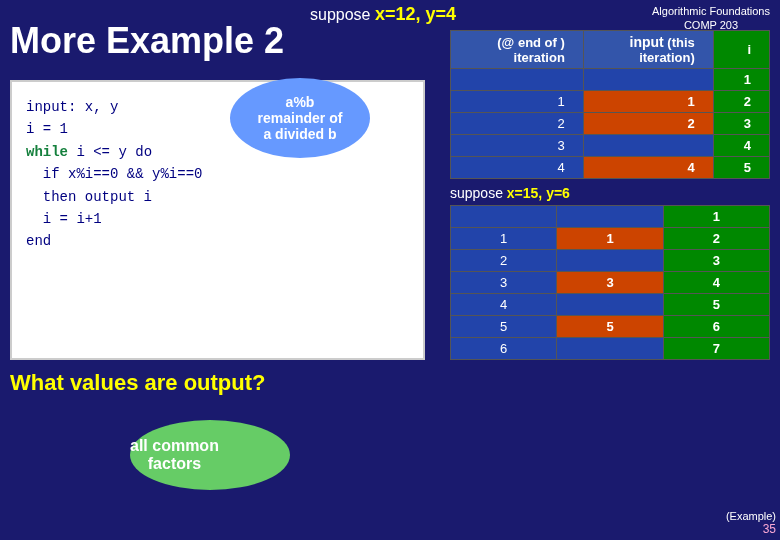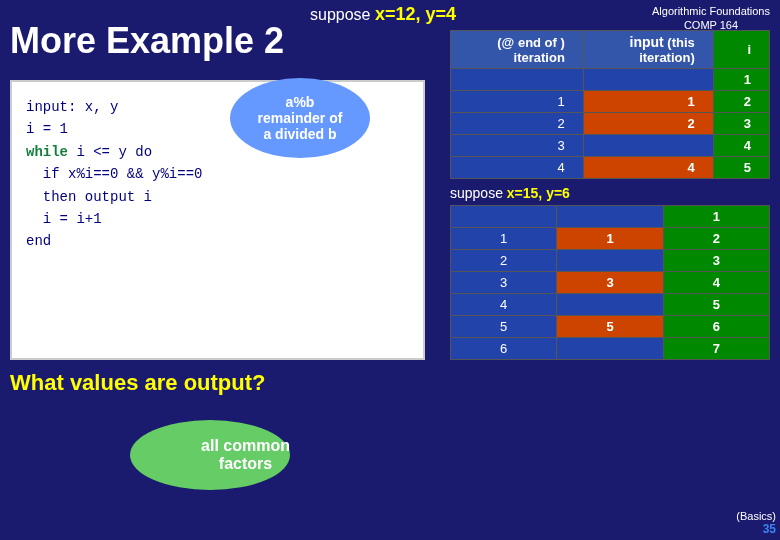--- a/index.html
+++ b/index.html
@@ -97,21 +97,21 @@
     .common-factors {
       position: absolute;
       top: 420px;
       left: 130px;
       width: 160px;
       height: 70px;
       background: #66cc66;
       border-radius: 50%;
       display: flex;
       align-items: center;
-      justify-content: flex-end;
+      justify-content: flex-start;
       text-align: center;
       color: white;
       font-size: 16px;
       font-weight: bold;
     }
 
     
     .tables-area {
       position: absolute;
       top: 30px;
@@ -179,23 +179,22 @@
     }
     .table2 td.empty {
       background: #2244aa;
     }
 
     
     .bottom-note {
       position: absolute;
       bottom: 4px;
       right: 4px;
-      color: #3b82f6;
+      color: #f9a8d4;
       font-size: 12px;
-      font-weight: bold;
     }
     .bottom-note2 {
       position: absolute;
       bottom: 18px;
       right: 4px;
       color: white;
       font-size: 11px;
     }
 
     .i-col {
@@ -206,21 +205,21 @@
     .i-header {
       background: #008800 !important;
       color: white !important;
     }
   </style>
 </head>
 <body>
 
 <div class="header-right">
   <div>Algorithmic Foundations</div>
-  <div>COMP 164</div>
+  <div>COMP 203</div>
 </div>
 
 <div class="suppose-label">
   <span>suppose </span>
   <span class="x-val">x=12, y=4</span>
 </div>
 
 <div class="main-title">More Example 2</div>
 
 <div class="code-box">
@@ -320,14 +319,14 @@
       </tr>
       <tr>
         <td>6</td>
         <td class="empty"></td>
         <td class="i-col">7</td>
       </tr>
     </tbody>
   </table>
 </div>
 
-<div class="bottom-note2">(Basics)</div>
+<div class="bottom-note2">(Example)</div>
 <div class="bottom-note">35</div>
 
 </body></html>

